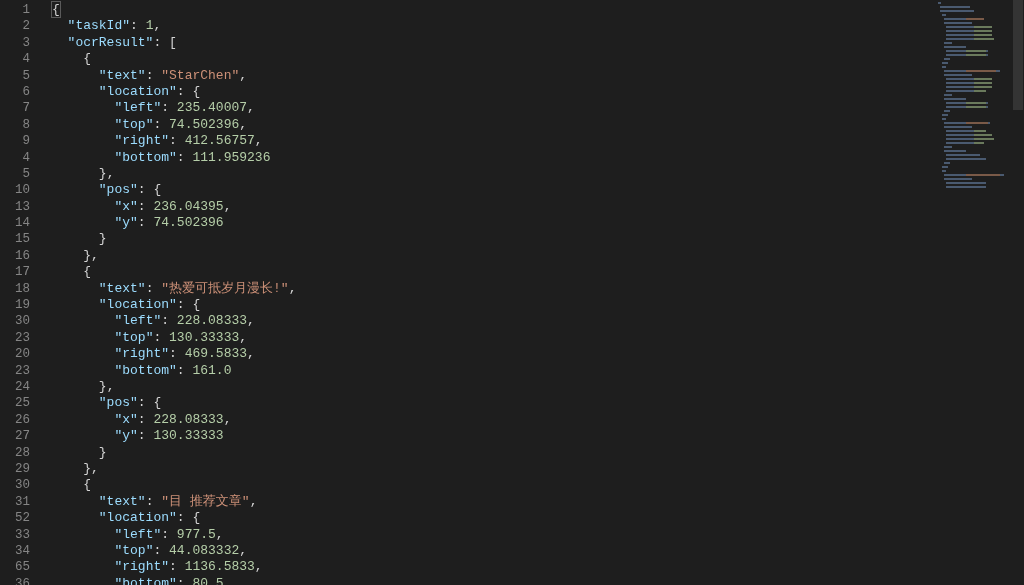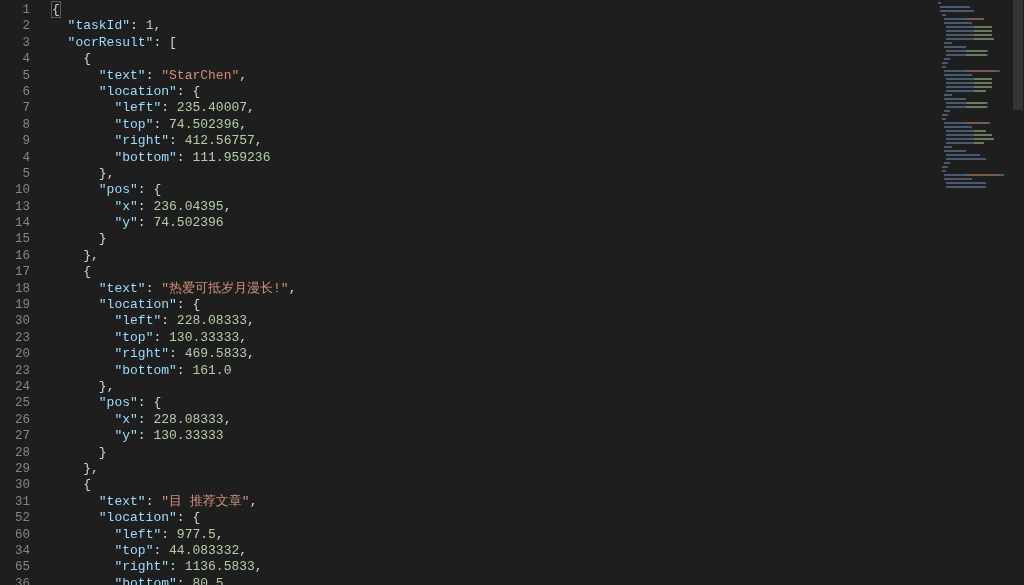--- a/index.html
+++ b/index.html
@@ -110,21 +110,21 @@
       <div class="ln">23</div>
       <div class="ln">24</div>
       <div class="ln">25</div>
       <div class="ln">26</div>
       <div class="ln">27</div>
       <div class="ln">28</div>
       <div class="ln">29</div>
       <div class="ln">30</div>
       <div class="ln">31</div>
       <div class="ln">52</div>
-      <div class="ln">60</div>
+      <div class="ln">33</div>
       <div class="ln">34</div>
       <div class="ln">65</div>
       <div class="ln">36</div>
     </div>
 
   <div class="code" id="code"><div class="line"><span class="tok-brace match-brace">{</span></div><div class="line"><span class="">  </span><span class="tok-key">"taskId"</span><span class="tok-punc">: </span><span class="tok-num">1</span><span class="tok-punc">,</span></div><div class="line"><span class="">  </span><span class="tok-key">"ocrResult"</span><span class="tok-punc">: </span><span class="tok-punc">[</span></div><div class="line"><span class="">    </span><span class="tok-brace">{</span></div><div class="line"><span class="">      </span><span class="tok-key">"text"</span><span class="tok-punc">: </span><span class="tok-str">"StarChen"</span><span class="tok-punc">,</span></div><div class="line"><span class="">      </span><span class="tok-key">"location"</span><span class="tok-punc">: </span><span class="tok-brace">{</span></div><div class="line"><span class="">        </span><span class="tok-key">"left"</span><span class="tok-punc">: </span><span class="tok-num">235.40007</span><span class="tok-punc">,</span></div><div class="line"><span class="">        </span><span class="tok-key">"top"</span><span class="tok-punc">: </span><span class="tok-num">74.502396</span><span class="tok-punc">,</span></div><div class="line"><span class="">        </span><span class="tok-key">"right"</span><span class="tok-punc">: </span><span class="tok-num">412.56757</span><span class="tok-punc">,</span></div><div class="line"><span class="">        </span><span class="tok-key">"bottom"</span><span class="tok-punc">: </span><span class="tok-num">111.959236</span></div><div class="line"><span class="">      </span><span class="tok-brace">}</span><span class="tok-punc">,</span></div><div class="line"><span class="">      </span><span class="tok-key">"pos"</span><span class="tok-punc">: </span><span class="tok-brace">{</span></div><div class="line"><span class="">        </span><span class="tok-key">"x"</span><span class="tok-punc">: </span><span class="tok-num">236.04395</span><span class="tok-punc">,</span></div><div class="line"><span class="">        </span><span class="tok-key">"y"</span><span class="tok-punc">: </span><span class="tok-num">74.502396</span></div><div class="line"><span class="">      </span><span class="tok-brace">}</span></div><div class="line"><span class="">    </span><span class="tok-brace">}</span><span class="tok-punc">,</span></div><div class="line"><span class="">    </span><span class="tok-brace">{</span></div><div class="line"><span class="">      </span><span class="tok-key">"text"</span><span class="tok-punc">: </span><span class="tok-str">"热爱可抵岁月漫长!"</span><span class="tok-punc">,</span></div><div class="line"><span class="">      </span><span class="tok-key">"location"</span><span class="tok-punc">: </span><span class="tok-brace">{</span></div><div class="line"><span class="">        </span><span class="tok-key">"left"</span><span class="tok-punc">: </span><span class="tok-num">228.08333</span><span class="tok-punc">,</span></div><div class="line"><span class="">        </span><span class="tok-key">"top"</span><span class="tok-punc">: </span><span class="tok-num">130.33333</span><span class="tok-punc">,</span></div><div class="line"><span class="">        </span><span class="tok-key">"right"</span><span class="tok-punc">: </span><span class="tok-num">469.5833</span><span class="tok-punc">,</span></div><div class="line"><span class="">        </span><span class="tok-key">"bottom"</span><span class="tok-punc">: </span><span class="tok-num">161.0</span></div><div class="line"><span class="">      </span><span class="tok-brace">}</span><span class="tok-punc">,</span></div><div class="line"><span class="">      </span><span class="tok-key">"pos"</span><span class="tok-punc">: </span><span class="tok-brace">{</span></div><div class="line"><span class="">        </span><span class="tok-key">"x"</span><span class="tok-punc">: </span><span class="tok-num">228.08333</span><span class="tok-punc">,</span></div><div class="line"><span class="">        </span><span class="tok-key">"y"</span><span class="tok-punc">: </span><span class="tok-num">130.33333</span></div><div class="line"><span class="">      </span><span class="tok-brace">}</span></div><div class="line"><span class="">    </span><span class="tok-brace">}</span><span class="tok-punc">,</span></div><div class="line"><span class="">    </span><span class="tok-brace">{</span></div><div class="line"><span class="">      </span><span class="tok-key">"text"</span><span class="tok-punc">: </span><span class="tok-str">"目 推荐文章"</span><span class="tok-punc">,</span></div><div class="line"><span class="">      </span><span class="tok-key">"location"</span><span class="tok-punc">: </span><span class="tok-brace">{</span></div><div class="line"><span class="">        </span><span class="tok-key">"left"</span><span class="tok-punc">: </span><span class="tok-num">977.5</span><span class="tok-punc">,</span></div><div class="line"><span class="">        </span><span class="tok-key">"top"</span><span class="tok-punc">: </span><span class="tok-num">44.083332</span><span class="tok-punc">,</span></div><div class="line"><span class="">        </span><span class="tok-key">"right"</span><span class="tok-punc">: </span><span class="tok-num">1136.5833</span><span class="tok-punc">,</span></div><div class="line"><span class="">        </span><span class="tok-key">"bottom"</span><span class="tok-punc">: </span><span class="tok-num">80.5</span><span class="tok-punc">,</span></div></div>
 
   <div class="minimap">
     <svg width="88" height="585" viewBox="0 0 88 585">
 

